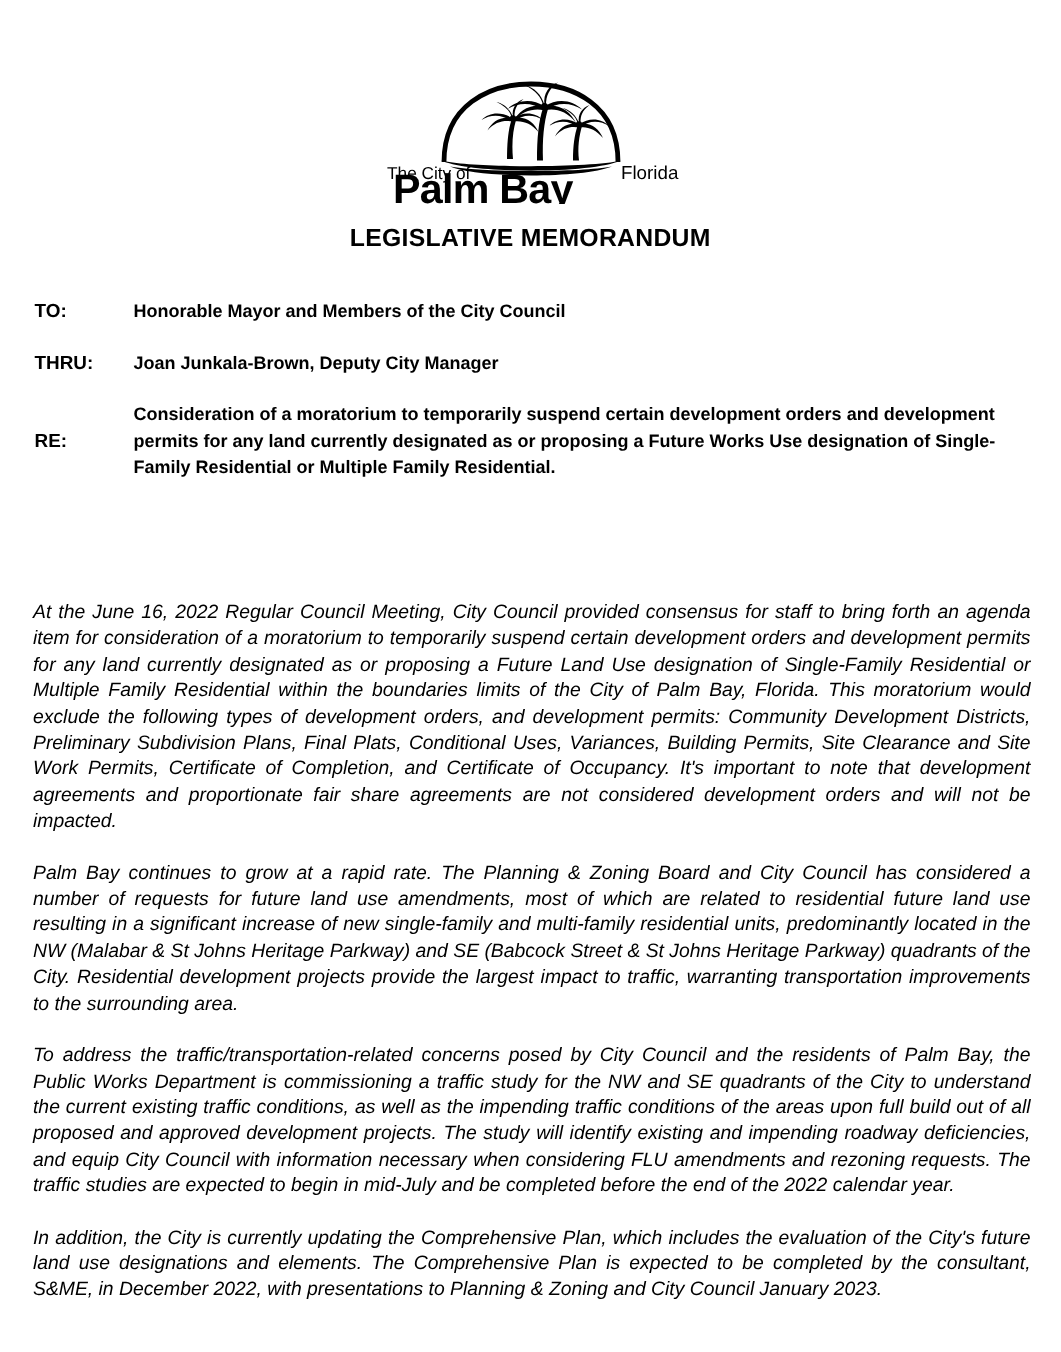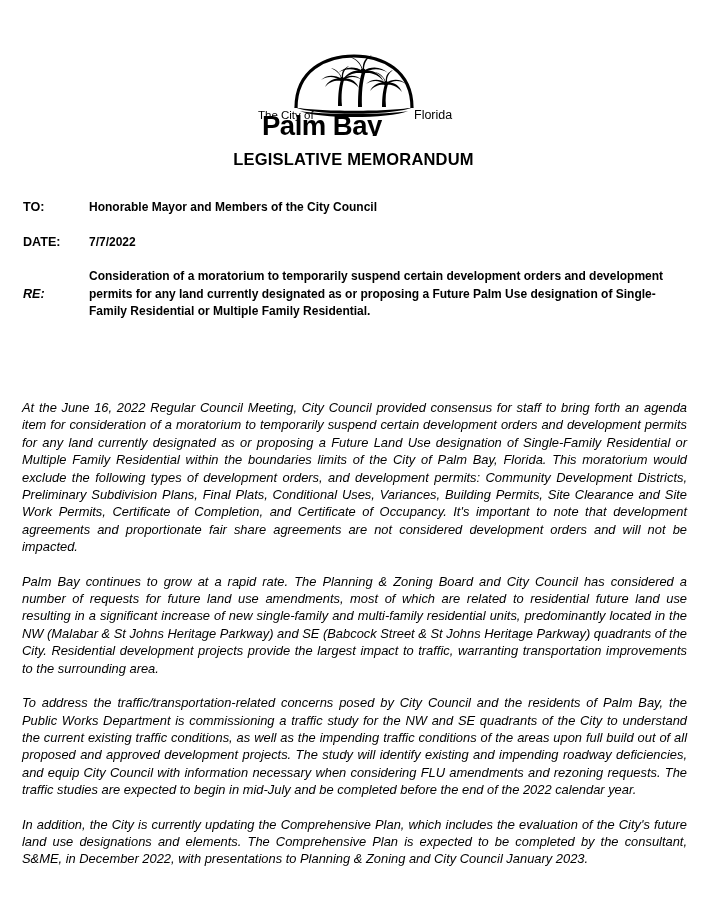--- a/index.html
+++ b/index.html
@@ -76,21 +76,20 @@
     font-size: 12px;
     font-weight: bold;
     line-height: 18px;
   }
   .field-row.re-row {
     margin-bottom: 0;
     align-items: center;
   }
   .re-row .field-label {
     flex: 0 0 66px;
-    font-style: italic;
   }
   .re-row .field-value {
     line-height: 17.5px;
   }
 
   
   .body-block {
     position: absolute;
     left: 22px;
     top: 399px;
@@ -167,29 +166,29 @@
   <div class="doc-title">LEGISLATIVE MEMORANDUM</div>
 
   <div class="memo-fields">
 
     <div class="field-row">
       <div class="field-label">TO:</div>
       <div class="field-value">Honorable Mayor and Members of the City Council</div>
     </div>
 
 
+    <div class="field-row">
+      <div class="field-label">THRU:</div>
+      <div class="field-value">Joan Junkala-Brown, Deputy City Manager</div>
+    </div>
 
-    <div class="field-row">
-      <div class="field-label">DATE:</div>
-      <div class="field-value">7/7/2022</div>
-    </div>
 
     <div class="field-row re-row">
       <div class="field-label">RE:</div>
-      <div class="field-value">Consideration of a moratorium to temporarily suspend certain development orders and development permits for any land currently designated as or proposing a Future Palm Use designation of Single-Family Residential or Multiple Family Residential.</div>
+      <div class="field-value">Consideration of a moratorium to temporarily suspend certain development orders and development permits for any land currently designated as or proposing a Future Works Use designation of Single-Family Residential or Multiple Family Residential.</div>
     </div>
 
   </div>
 
   <div class="body-block">
     <p class="body-para">At the June 16, 2022 Regular Council Meeting, City Council provided consensus for staff to bring forth an agenda item for consideration of a moratorium to temporarily suspend certain development orders and development permits for any land currently designated as or proposing a Future Land Use designation of Single-Family Residential or Multiple Family Residential within the boundaries limits of the City of Palm Bay, Florida. This moratorium would exclude the following types of development orders, and development permits: Community Development Districts, Preliminary Subdivision Plans, Final Plats, Conditional Uses, Variances, Building Permits, Site Clearance and Site Work Permits, Certificate of Completion, and Certificate of Occupancy. It's important to note that development agreements and proportionate fair share agreements are not considered development orders and will not be impacted.</p>
     <p class="body-para">Palm Bay continues to grow at a rapid rate. The Planning &amp; Zoning Board and City Council has considered a number of requests for future land use amendments, most of which are related to residential future land use resulting in a significant increase of new single-family and multi-family residential units, predominantly located in the NW (Malabar &amp; St Johns Heritage Parkway) and SE (Babcock Street &amp; St Johns Heritage Parkway) quadrants of the City. Residential development projects provide the largest impact to traffic, warranting transportation improvements to the surrounding area.</p>
     <p class="body-para">To address the traffic/transportation-related concerns posed by City Council and the residents of Palm Bay, the Public Works Department is commissioning a traffic study for the NW and SE quadrants of the City to understand the current existing traffic conditions, as well as the impending traffic conditions of the areas upon full build out of all proposed and approved development projects. The study will identify existing and impending roadway deficiencies, and equip City Council with information necessary when considering FLU amendments and rezoning requests.  The traffic studies are expected to begin in mid-July and be completed before the end of the 2022 calendar year.</p>
     <p class="body-para">In addition, the City is currently updating the Comprehensive Plan, which includes the evaluation of the City's future land use designations and elements. The Comprehensive Plan is expected to be completed by the consultant, S&amp;ME, in December 2022, with presentations to Planning &amp; Zoning and City Council January 2023.</p>
   </div>

